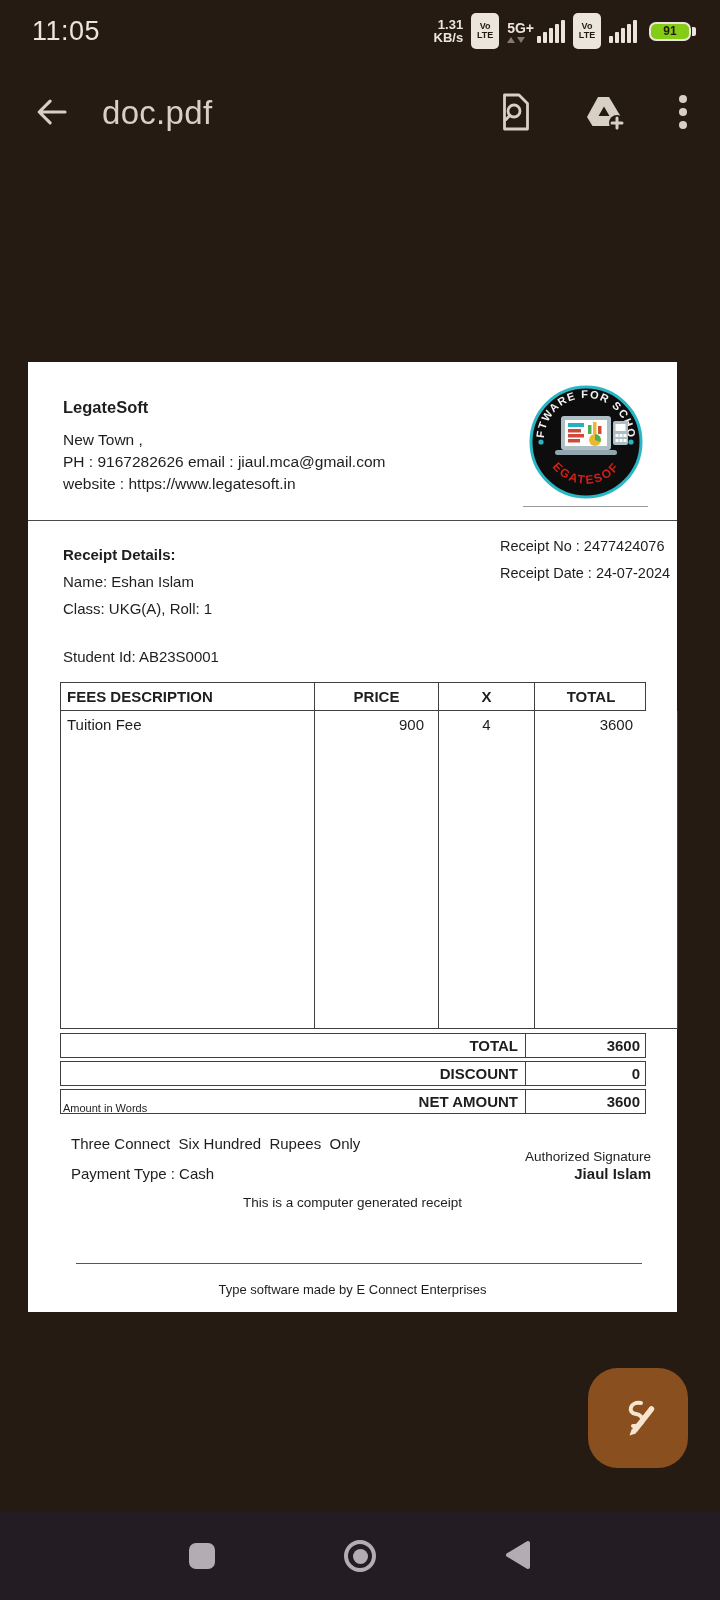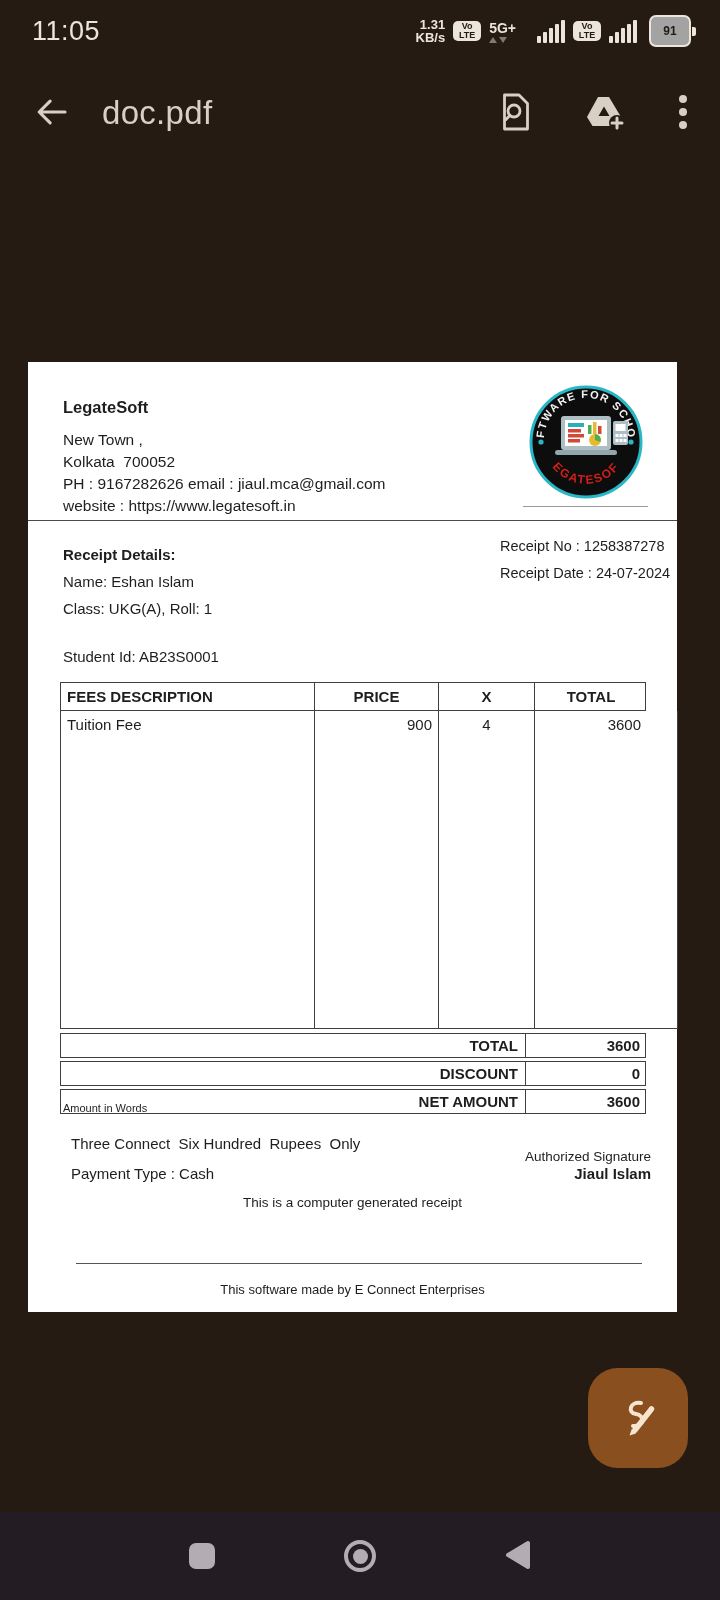--- a/index.html
+++ b/index.html
@@ -11,34 +11,34 @@
     -webkit-font-smoothing:antialiased;
   }
   .screen { position:absolute; inset:0;border-radius:28px; }
 
   
   .status-bar { position:absolute; left:0; top:0; width:720px; height:62px;
     display:flex; align-items:center; justify-content:space-between; padding:0 24px 0 32px; }
   .time { font-size:27px; font-weight:500; color:#ece5dc; letter-spacing:.5px; }
   .sb-right { display:flex; align-items:center; gap:8px; }
   .speed { text-align:right; font-size:13px; font-weight:700; color:#ece5dc; line-height:13px; display:flex; flex-direction:column; }
-  .volte { width:28px; height:20px; border-radius:5px; background:#ece5dc; color:#241a12;
+  .volte { width:28px; height:36px; border-radius:5px; background:#ece5dc; color:#241a12;
     display:flex; flex-direction:column; align-items:center; justify-content:center;
     font-size:9px; font-weight:700; line-height:9px; }
-  .net-cluster { display:flex; align-items:flex-end; gap:20px; }
+  .net-cluster { display:flex; align-items:flex-end; gap:2px; }
   .fiveg { display:flex; flex-direction:column; align-items:flex-start; margin-right:1px; }
   .fiveg .nt { font-size:14px; font-weight:700; color:#ece5dc; line-height:14px; }
   .arrows { display:flex; gap:2px; margin-top:2px; }
   .arrow-up { width:0; height:0; border-left:4px solid transparent; border-right:4px solid transparent; border-bottom:6px solid #85796d; }
   .arrow-dn { width:0; height:0; border-left:4px solid transparent; border-right:4px solid transparent; border-top:6px solid #85796d; }
   .sigbars { display:flex; align-items:flex-end; gap:2px; }
   .sigbars i { display:block; width:4px; background:#ece5dc; border-radius:1px; }
   .b1{height:7px}.b2{height:11px}.b3{height:15px}.b4{height:19px}.b5{height:23px}
   .battery { display:flex; align-items:center; margin-left:4px; }
-  .bat-body { width:42px; height:32px; border:2.5px solid #ece5dc; border-radius:7px; background:#a3a3a3;
+  .bat-body { width:42px; height:19px; border:2.5px solid #ece5dc; border-radius:7px; background:#84cc16;
     display:flex; align-items:center; justify-content:center; font-size:12px; font-weight:700; color:#241a12; }
   .bat-nub { width:4px; height:9px; background:#ece5dc; border-radius:0 2px 2px 0; margin-left:1px; }
 
   
   .app-bar { position:absolute; left:0; top:62px; width:720px; height:102px;
     display:flex; align-items:center; padding:0 30px; }
   .icon-btn { background:none; border:none; padding:0; cursor:pointer; display:flex; align-items:center; justify-content:center; }
   .app-title { font-size:33px; color:#d9d0c5; margin-left:30px; letter-spacing:.3px; }
   .ab-spacer { flex:1; }
   .ab-icons { display:flex; align-items:center; gap:50px; }
@@ -61,21 +61,21 @@
     grid-template-columns:254px 124px 96px 112px; border:1.5px solid #3f3f3f; }
   .tbl-head div { border-right:1.5px solid #3f3f3f; display:flex; align-items:center; justify-content:center; font-weight:700; }
   .tbl-head div:first-child { justify-content:flex-start; padding-left:6px; }
   .tbl-head div:last-child { border-right:none; }
   .tbl-body { left:32px; top:303.5px; width:618px; height:318px; display:grid;
     grid-template-columns:254px 124px 96px 112px;
     border:1.5px solid #3f3f3f; border-top:none; }
   .tbl-body div { border-right:1.5px solid #3f3f3f; padding-top:5px; }
   .tbl-body div:last-child { border-right:none; }
   .cell-desc { padding-left:6px; text-align:left; }
-  .cell-num { padding-right:6px; text-align:right; }
+  .cell-num { padding-right:14px; text-align:right; }
   .cell-ctr { text-align:center; }
 
   .sum-row { left:32px; width:586px; height:25px; display:grid; grid-template-columns:464px 122px;
     border:1.5px solid #3f3f3f; }
   .sum-row div { display:flex; align-items:center; justify-content:flex-end; font-weight:700; padding-right:7px; }
   .sum-row div:last-child { border-left:1.5px solid #3f3f3f; }
   .sum-1 { top:626px; } .sum-2 { top:654px; } .sum-3 { top:682px; }
 
   .aiw-head { left:35px; top:740px; font-size:11px; font-weight:400; }
   .aiw-words { left:43px; top:773px; font-size:15px; }
@@ -196,21 +196,20 @@
         </span>
       </button>
     </div>
   </div>
 
   <div class="page">
 
     <div class="abs org-block">
       <div class="org-name" data-bind="receipt.org.name">LegateSoft</div>
       <div class="org-line" data-bind="receipt.org.address_line1">New Town ,</div>
-      <div class="org-line" data-bind="receipt.org.address_line2">Kolkata  700052</div>
       <div class="org-line" data-bind="receipt.org.contact_line">PH : 9167282626 email : jiaul.mca@gmail.com</div>
       <div class="org-line" data-bind="receipt.org.website_line">website : https://www.legatesoft.in</div>
     </div>
 
     <div class="abs logo-box">
       <svg width="122" height="126" viewBox="0 0 122 126">
         <circle cx="61" cy="63" r="55" fill="#0d0d0d" stroke="#2ab7c5" stroke-width="3"></circle>
         <defs>
           <path id="arcTop" d="M 19 61 A 42 42 0 1 1 103 61"></path>
           <path id="arcBot" d="M 26 86 A 42 42 0 0 0 96 86"></path>
@@ -250,21 +249,21 @@
 
     <div class="abs header-rule"></div>
 
     <div class="details-left">
       <span class="dl-head" data-bind="receipt.details.heading">Receipt Details:</span>
       <span class="dl-name" data-bind="receipt.details.name_line">Name: Eshan Islam</span>
       <span class="dl-class" data-bind="receipt.details.class_line">Class: UKG(A), Roll: 1</span>
       <span class="dl-sid" data-bind="receipt.details.student_id_line">Student Id: AB23S0001</span>
     </div>
     <div class="details-right">
-      <span class="dr-no" data-bind="receipt.details.receipt_no_line">Receipt No : 1258387278</span>
+      <span class="dr-no" data-bind="receipt.details.receipt_no_line">Receipt No : 2477424076</span>
       <span class="dr-date" data-bind="receipt.details.receipt_date_line">Receipt Date : 24-07-2024</span>
     </div>
 
     <div class="abs tbl-head fees-table">
       <div data-bind="receipt.table.headers.0">FEES DESCRIPTION</div>
       <div data-bind="receipt.table.headers.1">PRICE</div>
       <div data-bind="receipt.table.headers.2">X</div>
       <div data-bind="receipt.table.headers.3">TOTAL</div>
     </div>
     <div class="abs tbl-body fees-table">
@@ -287,21 +286,21 @@
       <div data-bind="receipt.summary.rows.2.value">3600</div>
     </div>
 
     <div class="abs aiw-head" data-bind="receipt.footer.amount_words_heading">Amount in Words</div>
     <div class="abs aiw-words" data-bind="receipt.footer.amount_words">Three Connect  Six Hundred  Rupees  Only</div>
     <div class="abs payment" data-bind="receipt.footer.payment_type_line">Payment Type : Cash</div>
     <div class="abs auth auth-label" data-bind="receipt.footer.auth_sign_label">Authorized Signature</div>
     <div class="abs auth auth-name" data-bind="receipt.footer.auth_sign_name">Jiaul Islam</div>
     <div class="abs gen-note" data-bind="receipt.footer.generated_note">This is a computer generated receipt</div>
     <div class="abs foot-rule"></div>
-    <div class="abs soft-note" data-bind="receipt.footer.software_note">This software made by E Connect Enterprises</div>
+    <div class="abs soft-note" data-bind="receipt.footer.software_note">Type software made by E Connect Enterprises</div>
   </div>
 
   <button class="fab">
     <span>
       <svg width="48" height="48" viewBox="0 0 48 48">
         <path d="M27 10 C 16 8, 13 20, 22 21 C 31 22, 31 34, 19 33" fill="none" stroke="#f7e4cf" stroke-width="4" stroke-linecap="round"></path>
         <path d="M21 37 L37.5 16" stroke="#f7e4cf" stroke-width="5.5" stroke-linecap="round"></path>
         <path d="M15.5 42.5 L22 40.5 L18 35.5 Z" fill="#f7e4cf"></path>
       </svg>
     </span>

